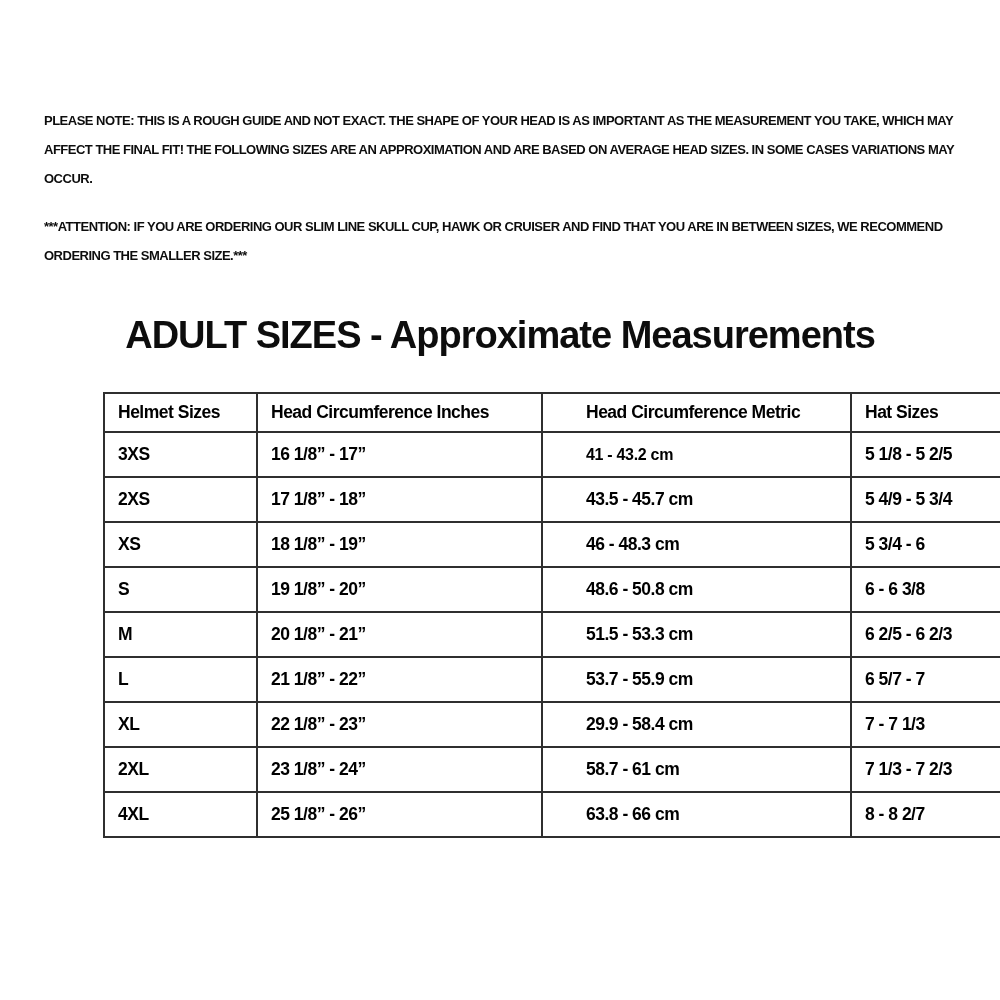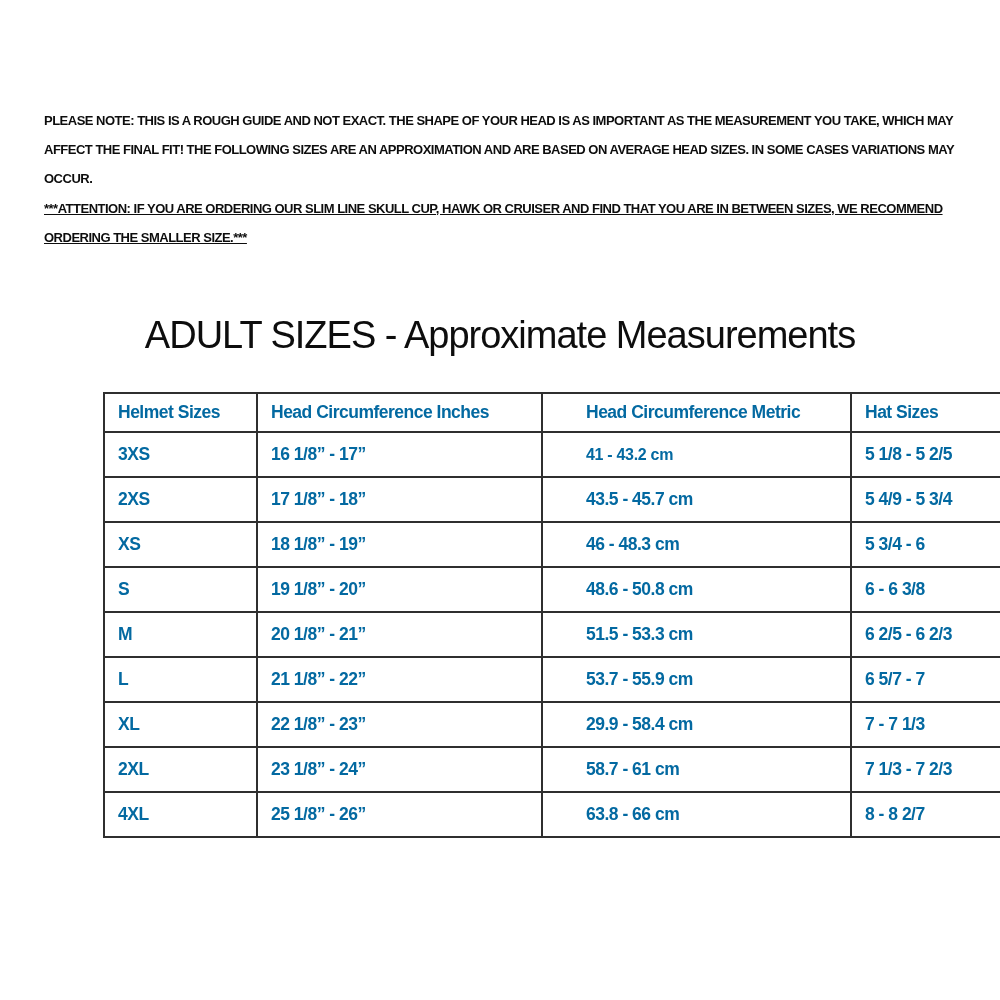--- a/index.html
+++ b/index.html
@@ -21,29 +21,29 @@
     left: 44px;
     width: 916px;
     margin: 0;
     font-weight: bold;
     font-size: 13px;
     line-height: 29px;
     letter-spacing: -0.5px;
     color: #0d0d0d;
   }
   .note-main { top: 106px; }
-  .note-attention { top: 194px; text-decoration: underline; }
+  .note-attention { top: 212px; }
   .page-title {
     position: absolute;
     top: 311px;
     left: 0;
     width: 1000px;
     margin: 0;
     text-align: center;
-    font-weight: 400;
+    font-weight: 700;
     font-size: 38px;
     line-height: 48px;
     letter-spacing: -1px;
     color: #0d0d0d;
   }
   table.size-table {
     position: absolute;
     top: 392px;
     left: 103px;
     width: 794px;
@@ -51,21 +51,21 @@
     table-layout: fixed;
   }
   .size-table th, .size-table td {
     border: 2px solid #2f2f2f;
     text-align: left;
     vertical-align: middle;
     padding: 0 4px 0 13px;
     font-weight: bold;
     font-size: 17.5px;
     letter-spacing: -0.5px;
-    color: #0369a1;
+    color: #000000;
     white-space: nowrap;
     overflow: hidden;
     background: #ffffff;
   }
   .size-table th { height: 37px; }
   .size-table td { height: 43px; }
   .size-table th:nth-child(1), .size-table td:nth-child(1) { width: 134px; }
   .size-table th:nth-child(2), .size-table td:nth-child(2) { width: 266px; }
   .size-table th:nth-child(3), .size-table td:nth-child(3) { width: 260px; padding-left: 43px; }
   .size-table th:nth-child(4), .size-table td:nth-child(4) { width: 134px; }

